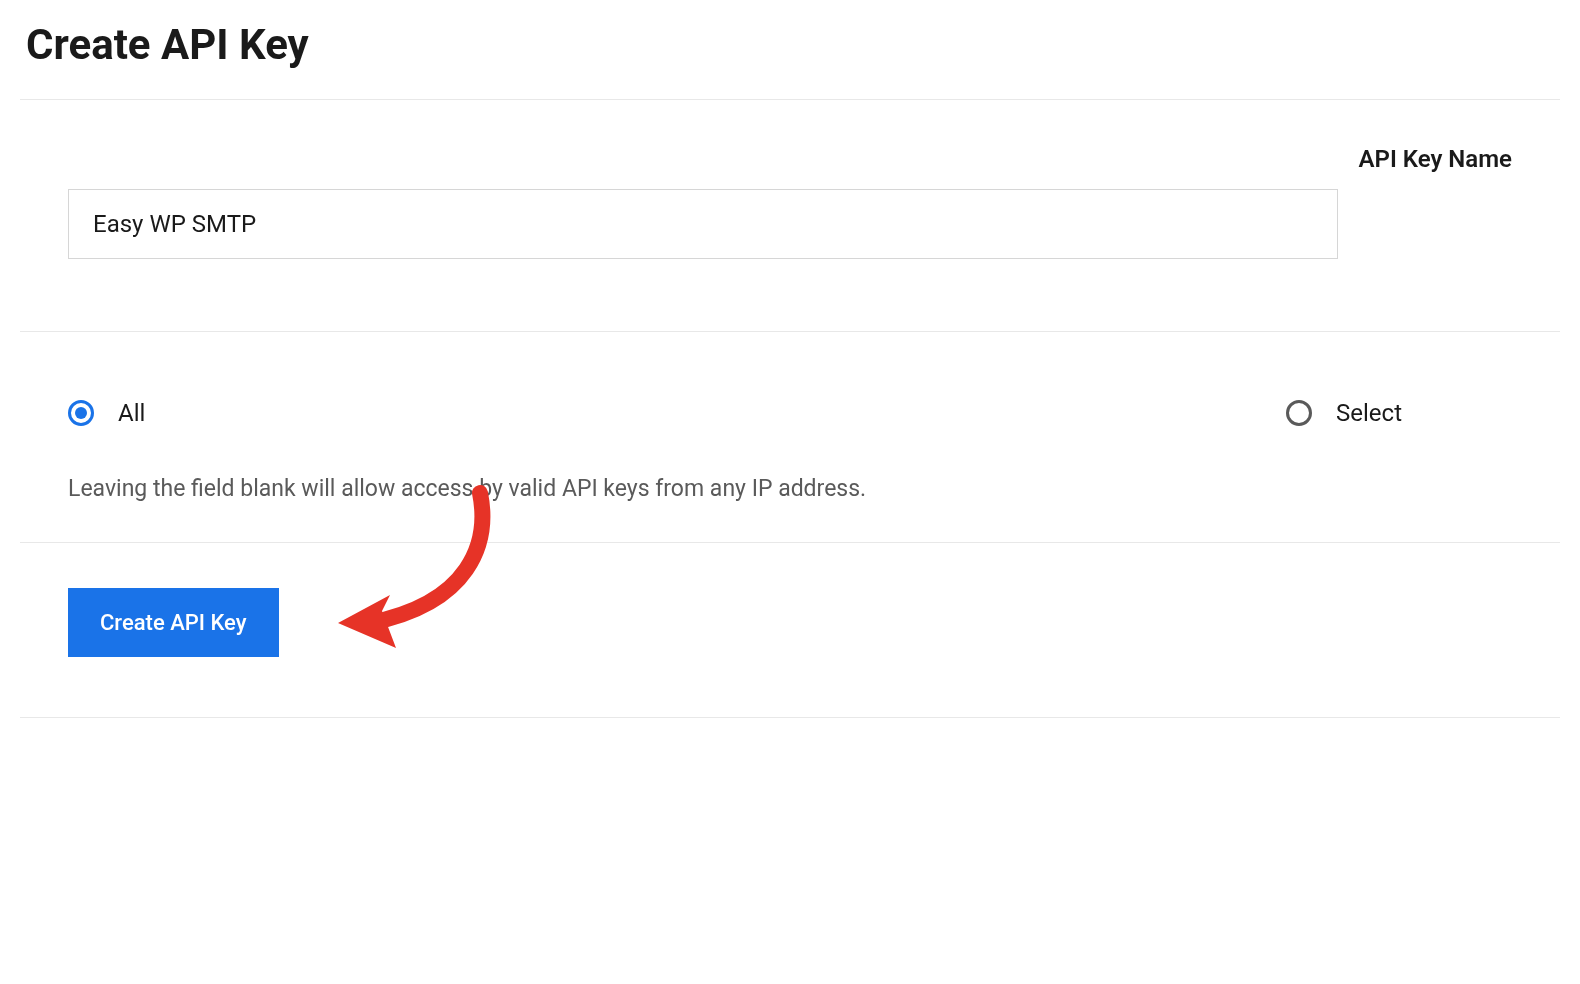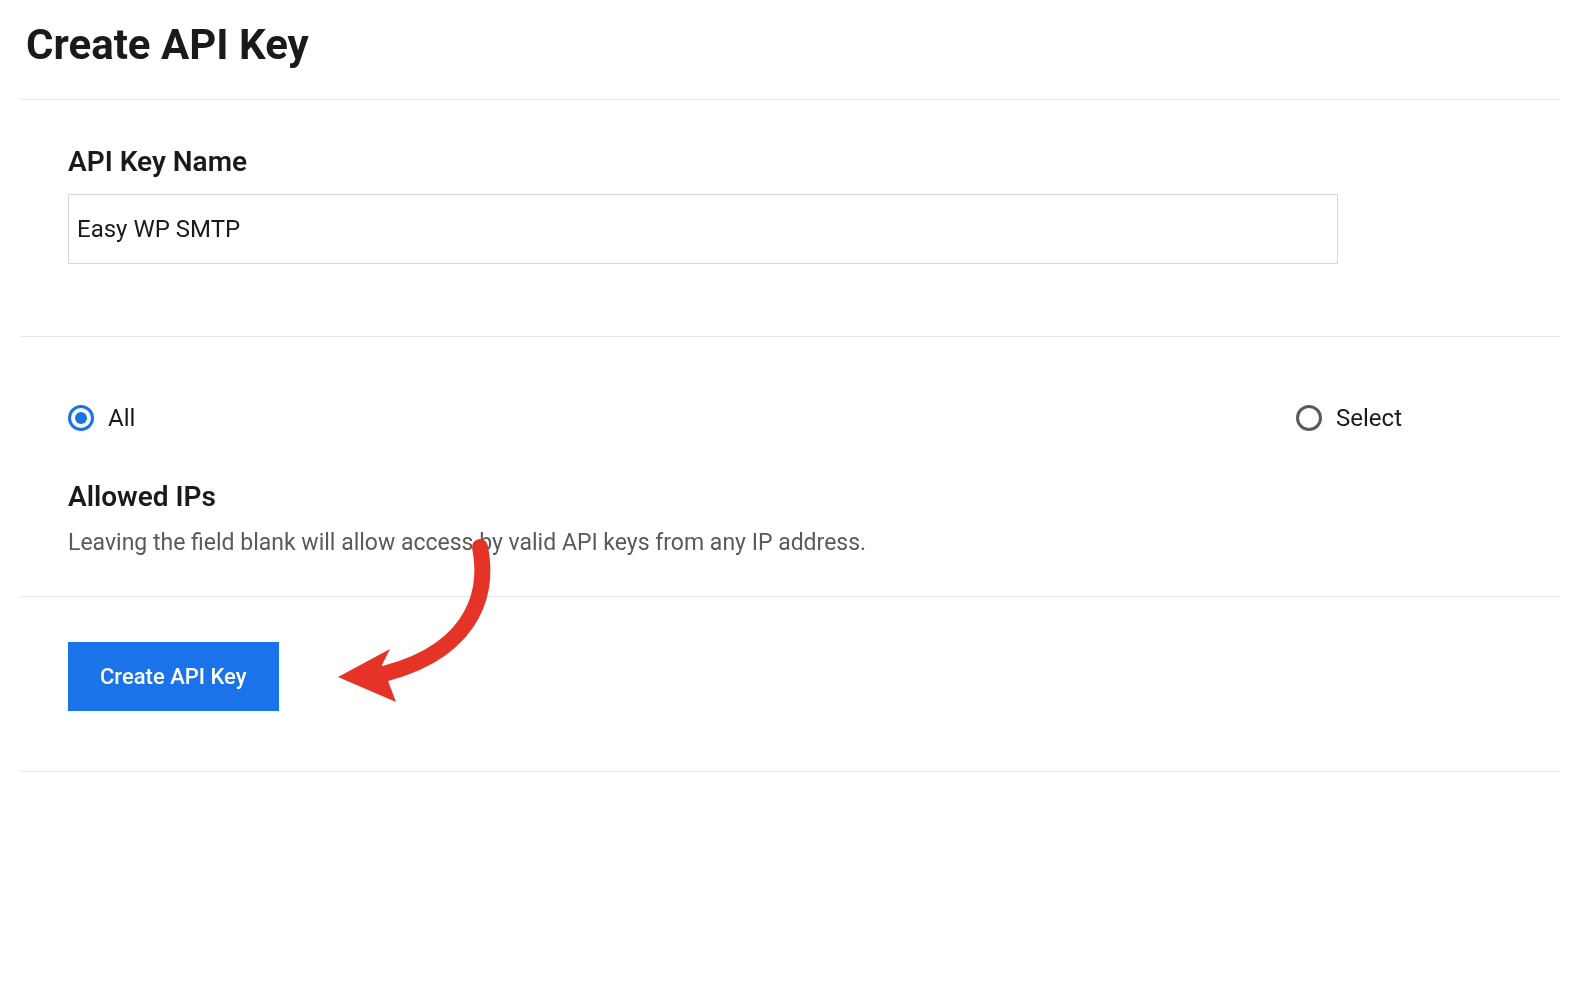--- a/index.html
+++ b/index.html
@@ -32,50 +32,51 @@
     .section.last {
       border-bottom: 1px solid #e8e8e8;
       padding-bottom: 40px;
     }
     .section.footer {
       border-bottom: none;
       padding: 45px 48px 60px 48px;
       position: relative;
     }
     .field-label {
-      font-size: 28px;
+      font-size: 24px;
       font-weight: 600;
       color: #1a1a1a;
       margin-bottom: 16px;
       display: block;
+      text-align: right;
     }
     .text-input {
       width: 100%;
       max-width: 1270px;
       height: 70px;
       border: 1px solid #d6d6d6;
-      padding: 0 8px;
+      padding: 0 24px;
       font-size: 24px;
       color: #1a1a1a;
       font-family: inherit;
       outline: none;
     }
     .text-input::placeholder {
       color: #7a7a7a;
     }
     .radio-row {
       display: flex;
       gap: 30px;
       margin-top: 22px;
       margin-bottom: 48px;
     }
     .radio-option {
       display: flex;
       align-items: center;
-      gap: 14px;
+      gap: 24px;
       cursor: pointer;
       flex: 1;
     }
     .radio-option:last-child {
       flex: 0 0 auto;
       margin-right: 110px;
     }
     .radio-circle {
       width: 26px;
       height: 26px;
@@ -144,21 +145,20 @@
             <span class="radio-dot"></span>
           </span>
         <span class="radio-label-text">All</span>
       </div>
       <div class="radio-option">
         <span class="radio-circle"></span>
         <span class="radio-label-text">Select</span>
       </div>
     </div>
 
-    <label class="field-label">Allowed IPs</label>
     <p class="help-text">Leaving the field blank will allow access by valid API keys from any IP address.</p>
   </div>
 
   <div class="section footer">
     <button class="primary-button">Create API Key</button>
     <svg class="arrow-annotation" width="200" height="200" viewBox="0 0 200 200">
       <path d="M 160 10 C 170 60, 150 120, 50 140" stroke="#e63327" stroke-width="16" fill="none" stroke-linecap="round"></path>
       <path d="M 18 140 L 70 112 L 62 128 L 76 165 Z" fill="#e63327"></path>
     </svg>
   </div>

